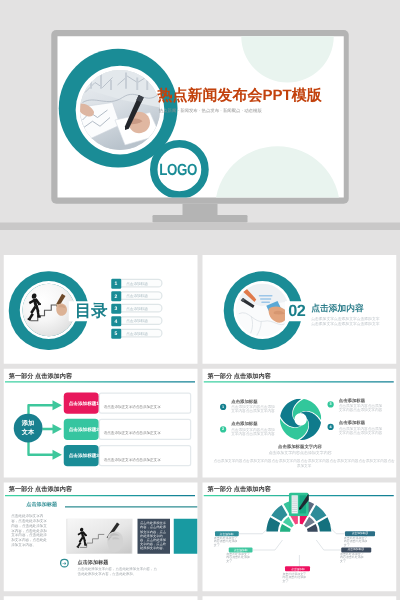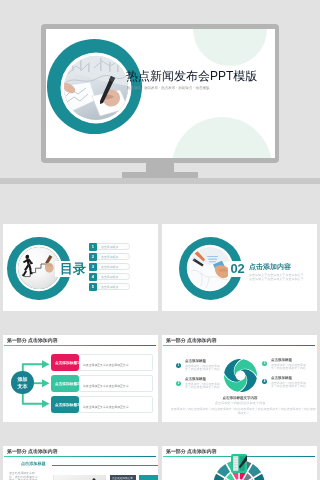--- a/index.html
+++ b/index.html
@@ -12,28 +12,28 @@
   .stand-neck{position:absolute;left:146px;top:163px;width:28px;height:13px;background:#b4b4b4;}
   .stand-base{position:absolute;left:122px;top:172px;width:76px;height:6px;background:#b4b4b4;border-radius:1px;}
   .desk{position:absolute;left:0;top:178px;width:320px;height:6px;background:#c9c8c8;}
 
   .hero-blob{position:absolute;border-radius:50%;background:#e9f4ef;}
   .big-circle{position:absolute;border-radius:50%;background:#1a8c96;}
   .photo-circle{position:absolute;border-radius:50%;overflow:hidden;background:#ccd3d8;box-shadow:0 0 0 3.5px #fff;}
   .logo-ring{position:absolute;border-radius:50%;background:#fff;border:6.5px solid #1a8c96;box-sizing:border-box;
              display:flex;align-items:center;justify-content:center;color:#1a8c96;font-weight:bold;}
   .logo-ring span{transform:scaleX(0.82);display:block;letter-spacing:-0.3px;}
-  .hero-title{position:absolute;color:#0f172a;font-weight:normal;white-space:nowrap;}
+  .hero-title{position:absolute;color:#c2410c;font-weight:bold;white-space:nowrap;}
   .hero-sub{position:absolute;color:#909090;white-space:nowrap;}
 
   
   .grid{position:absolute;left:3px;top:204px;width:314px;}
   .srow{display:flex;gap:4px;margin-bottom:4px;}
   .slide{position:relative;width:155px;height:87px;background:#fff;overflow:hidden;flex:0 0 155px;
-         font-size:3px;color:#555;margin-top:20px;}
+         font-size:3px;color:#555;}
 
   
   .sl-head{position:absolute;left:4px;top:2.2px;font-size:5.8px;color:#3b3b3b;font-weight:bold;white-space:nowrap;transform:scale(0.85);transform-origin:0 0;}
   .sl-rule{position:absolute;left:1px;top:10px;width:152px;height:1.4px;
            background:linear-gradient(90deg,#3fd3a3 0%,#35c29c 30%,#1e9aa0 62%,#127e93 100%);}
 
   
   .toc-ring{position:absolute;left:4px;top:12.5px;width:63.5px;height:63.5px;border-radius:50%;
             background:#1a8c96;}
   .toc-inner{position:absolute;left:14.5px;top:23px;width:42px;height:42px;border-radius:50%;
@@ -154,20 +154,23 @@
           <path d="M28 40 L56 34 L64 52 L36 60 Z" fill="none" stroke="#d4dae0" stroke-width="0.5"></path>
 
           <path d="M-2 27 C4 26, 9 29, 11 33 C12 36, 9 38, 6 37 C2 36, -1 33, -2 30 Z" fill="#ddb6a2"></path>
 
           <path d="M44 34 C50 32, 56 36, 56 42 C56 48, 50 52, 44 50 C39 48, 37 41, 40 37 Z" fill="#e0b7a1"></path>
           <path d="M38 41 C42 38, 47 38, 50 41 C47 43, 42 44, 38 43 Z" fill="#c99a85"></path>
 
           <path d="M47 20 L51 22 L39 47 L36 48 L36 45 Z" fill="#23262b"></path>
           <path d="M47 20 L51 22 L49 26 L45 24 Z" fill="#3c4149"></path>
         </svg>
+      </div>
+      <div class="logo-ring" style="left:74px;top:83px;width:47px;height:47px;font-size:13px;">
+        <span>LOGO</span>
       </div>
       <div class="hero-title" style="left:80.5px;top:39px;font-size:12px;">热点新闻发布会PPT模版</div>
       <div class="hero-sub" style="left:81px;top:55.5px;font-size:5px;transform:scale(0.7);transform-origin:0 50%;">热点新闻 · 新闻发布 · 热点发布 · 新闻聚点 · 动态模版</div>
     </div>
   </div>
   <div class="stand-neck"></div>
   <div class="stand-base"></div>
   <div class="desk"></div>
 
   <div class="grid">

